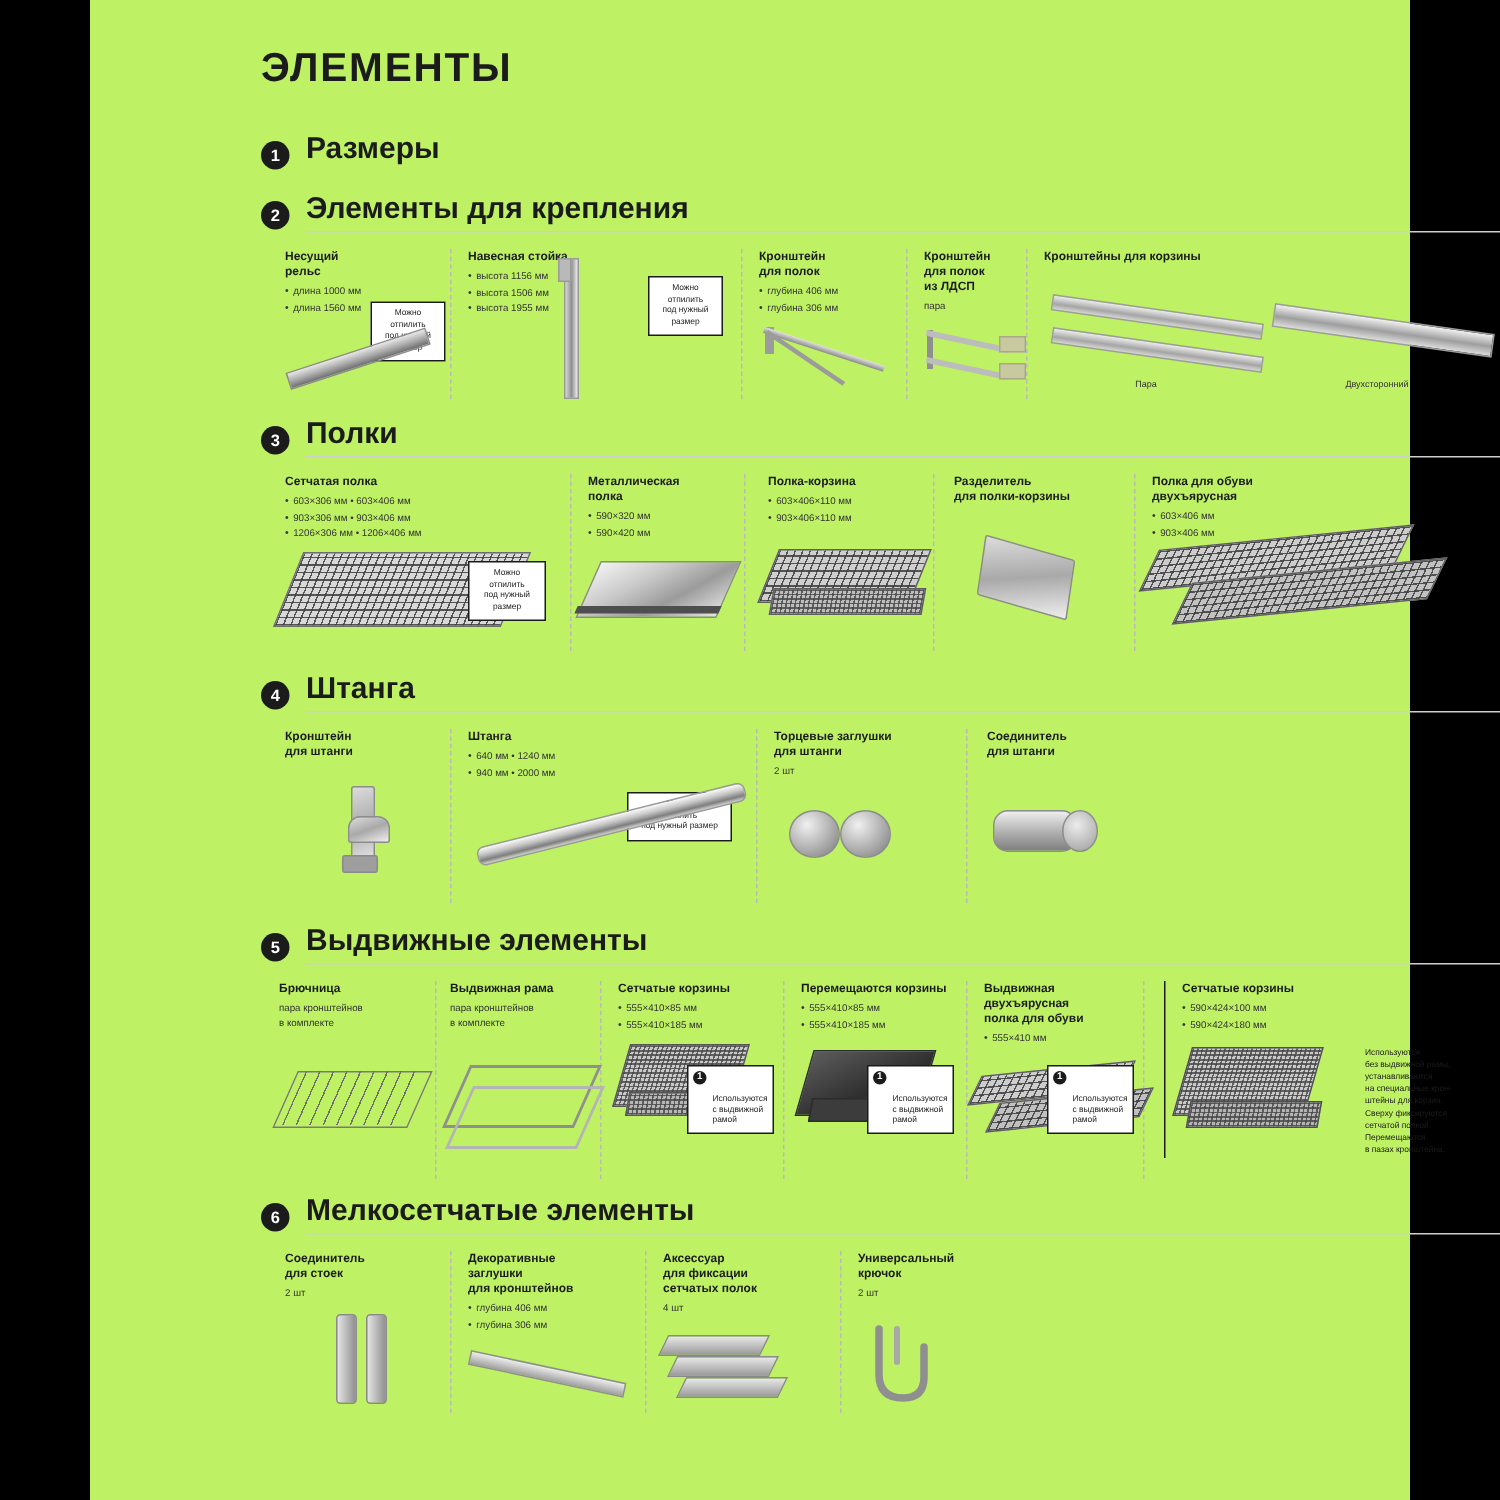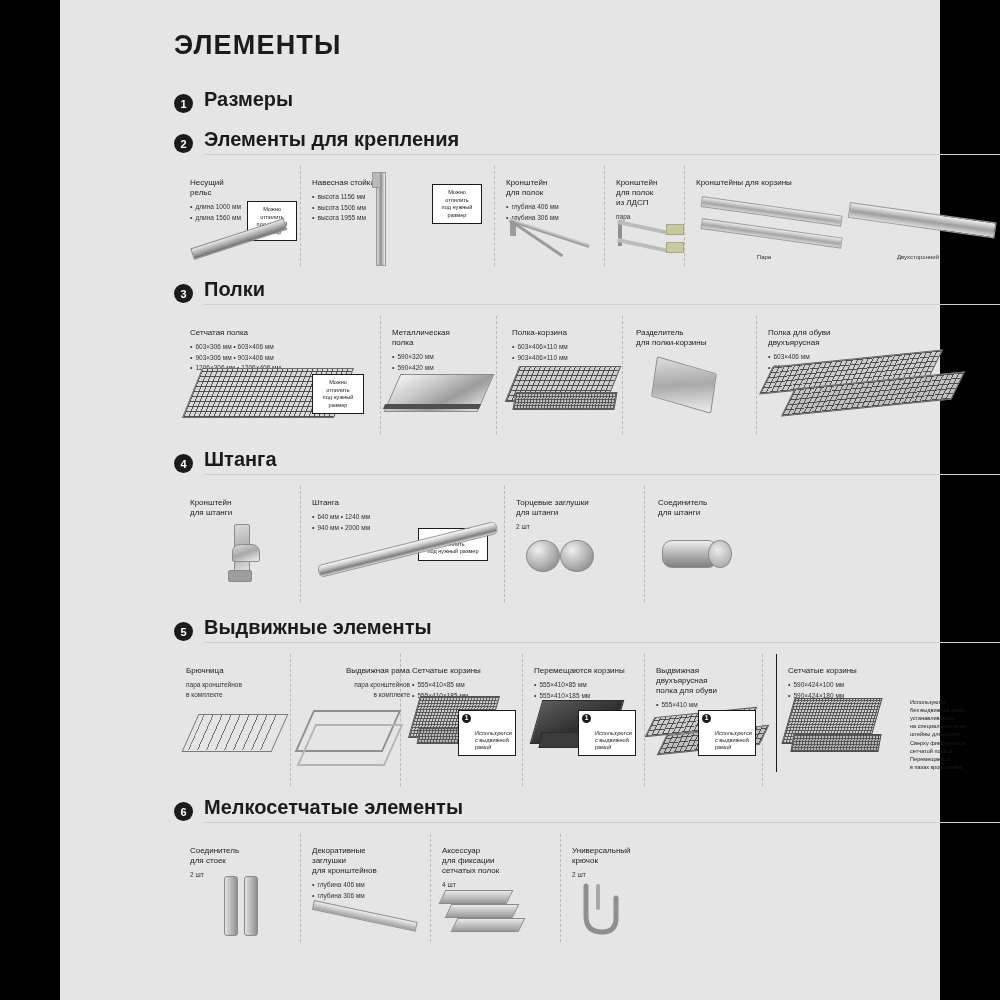--- a/index.html
+++ b/index.html
@@ -4,21 +4,21 @@
 <style>
   html,body{margin:0;padding:0;}
   body{
     width:1000px;height:1000px;
     background:#000;
     font-family:"Liberation Sans", sans-serif;
     overflow:hidden;
   }
   .page{
     position:absolute;left:60px;top:0;width:880px;height:1000px;
-    background:#e5e5e5;
+    background:#bef264;
   }
   
   .header{
     position:relative;height:86px;
   }
   .title{
     position:absolute;left:114px;top:30px;
     font-size:27px;font-weight:bold;letter-spacing:1.2px;color:#1b1b1b;
   }
   .logo{
@@ -54,21 +54,21 @@
   }
   .sec-title{
     position:absolute;left:30px;top:2px;
     font-size:20px;font-weight:bold;color:#1b1b1b;
   }
   .rule{
     position:absolute;left:114px;right:24px;height:1px;background:#cfcfcf;
   }
   .sec-body{position:relative;margin-left:114px;margin-right:24px;}
 
-  .colname{font-size:8px;font-weight:normal;color:#1b1b1b;line-height:1.25;margin-top:12px;}
+  .colname{font-size:8px;font-weight:bold;color:#1b1b1b;line-height:1.25;}
   .spec{font-size:6.5px;color:#333;line-height:1.5;margin-top:4px;}
   .spec div{white-space:nowrap;}
   .spec .dot:before{content:"•";margin-right:3px;font-size:7px;}
   .note{
     border:1px solid #1b1b1b;background:#fff;
     font-size:5.6px;line-height:1.35;padding:4px 5px;color:#1b1b1b;
     text-align:center;box-sizing:border-box;
   }
   .badge-note{
     border:1px solid #1b1b1b;background:#fff;color:#1b1b1b;
@@ -377,21 +377,21 @@
           <div>пара кронштейнов</div>
           <div>в комплекте</div>
         </div>
       </div>
       <div class="fig" style="left:16px;top:50px;width:96px;height:60px;">
         <div style="position:absolute;left:0;top:10px;width:88px;height:36px;transform:skewX(-24deg);border:1px solid #7a7a7a;"></div>
         <div style="position:absolute;left:6px;top:10px;width:78px;height:36px;transform:skewX(-24deg);
           background-image:repeating-linear-gradient(90deg,#6f6f6f 0 1px,transparent 1px 9px);"></div>
       </div>
 
-      <div class="cell" style="left:126px;top:0;width:110px;text-align:right;">
+      <div class="cell" style="left:126px;top:0;width:110px;">
         <div class="colname">Выдвижная рама</div>
         <div class="spec">
           <div>пара кронштейнов</div>
           <div>в комплекте</div>
         </div>
       </div>
       <div class="fig" style="left:130px;top:48px;width:96px;height:62px;">
         <div style="position:absolute;left:0;top:8px;width:84px;height:38px;transform:skewX(-24deg);border:2px solid #8f8f8f;"></div>
         <div style="position:absolute;left:2px;top:22px;width:84px;height:38px;transform:skewX(-24deg);border:2px solid #b4b4b4;"></div>
       </div>

